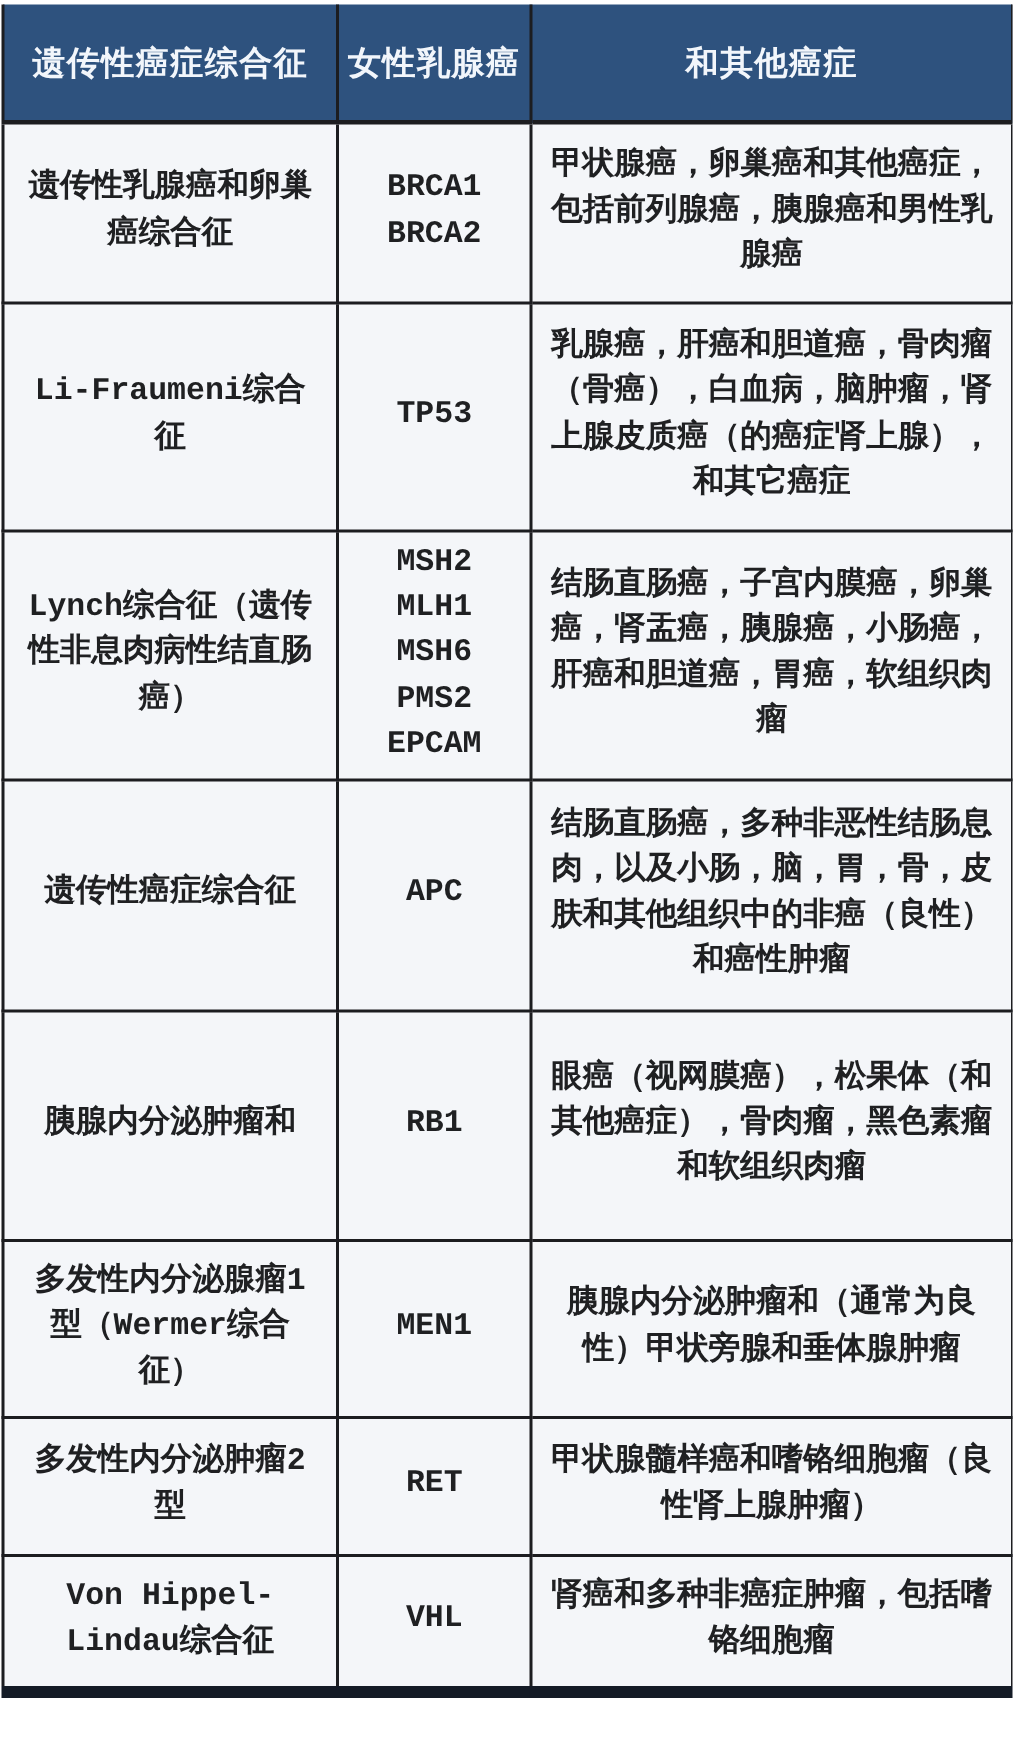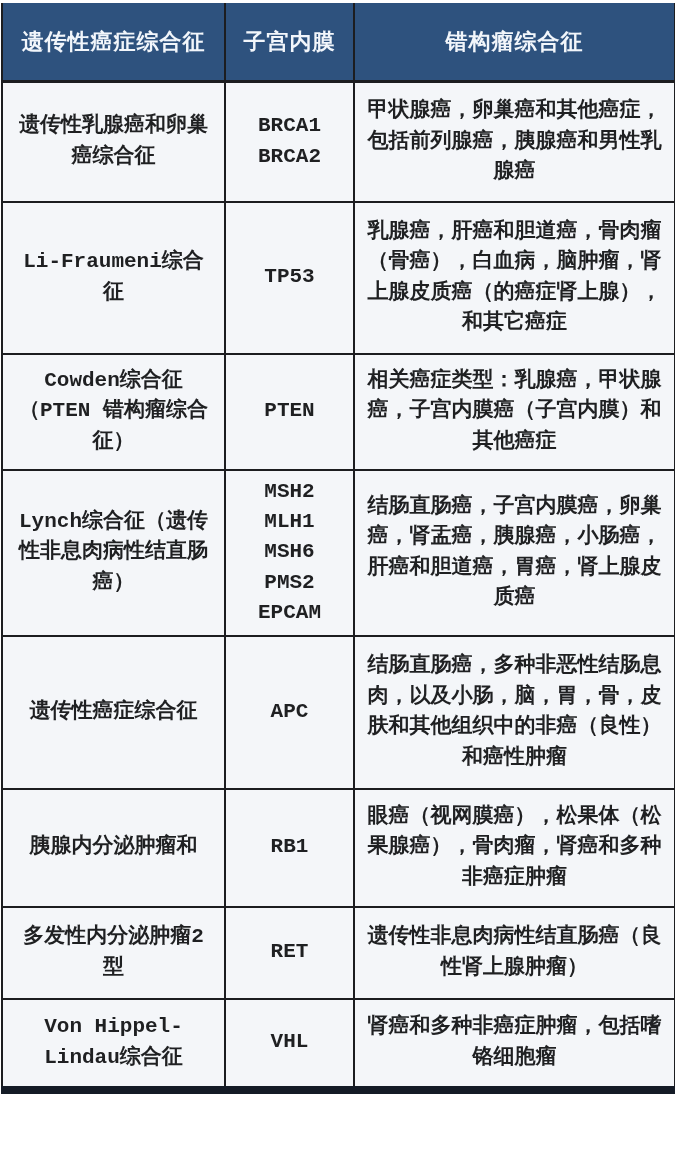--- a/index.html
+++ b/index.html
@@ -68,78 +68,78 @@
 <div class="page">
   <table class="cancer-table">
     <colgroup>
       <col style="width:223px">
       <col style="width:129px">
       <col style="width:321px">
     </colgroup>
     <thead>
       <tr>
         <th>遗传性癌症综合征</th>
-        <th>子宫内膜</th>
-        <th>错构瘤综合征</th>
+        <th>女性乳腺癌</th>
+        <th>和其他癌症</th>
       </tr>
     </thead>
     <tbody id="table-body">
         <tr>
     <td class="syndrome">遗传性乳腺癌和卵巢癌综合征</td>
     <td class="genes">
             <span class="gene">BRCA1</span>
             <span class="gene">BRCA2</span>
           </td>
     <td class="cancers">甲状腺癌，卵巢癌和其他癌症，包括前列腺癌，胰腺癌和男性乳腺癌</td>
   </tr>
         <tr>
     <td class="syndrome">Li-Fraumeni综合征</td>
     <td class="genes">
             <span class="gene">TP53</span>
           </td>
     <td class="cancers">乳腺癌，肝癌和胆道癌，骨肉瘤（骨癌），白血病，脑肿瘤，肾上腺皮质癌（的癌症肾上腺），和其它癌症</td>
   </tr>
         <tr>
-    <td class="syndrome">Cowden综合征（PTEN 错构瘤综合征）</td>
-    <td class="genes">
-            <span class="gene">PTEN</span>
-          </td>
-    <td class="cancers">相关癌症类型：乳腺癌，甲状腺癌，子宫内膜癌（子宫内膜）和其他癌症</td>
-  </tr>
-        <tr>
     <td class="syndrome">Lynch综合征（遗传性非息肉病性结直肠癌）</td>
     <td class="genes">
             <span class="gene">MSH2</span>
             <span class="gene">MLH1</span>
             <span class="gene">MSH6</span>
             <span class="gene">PMS2</span>
             <span class="gene">EPCAM</span>
           </td>
-    <td class="cancers">结肠直肠癌，子宫内膜癌，卵巢癌，肾盂癌，胰腺癌，小肠癌，肝癌和胆道癌，胃癌，肾上腺皮质癌</td>
+    <td class="cancers">结肠直肠癌，子宫内膜癌，卵巢癌，肾盂癌，胰腺癌，小肠癌，肝癌和胆道癌，胃癌，软组织肉瘤</td>
   </tr>
         <tr>
     <td class="syndrome">遗传性癌症综合征</td>
     <td class="genes">
             <span class="gene">APC</span>
           </td>
     <td class="cancers">结肠直肠癌，多种非恶性结肠息肉，以及小肠，脑，胃，骨，皮肤和其他组织中的非癌（良性）和癌性肿瘤</td>
   </tr>
         <tr>
     <td class="syndrome">胰腺内分泌肿瘤和</td>
     <td class="genes">
             <span class="gene">RB1</span>
           </td>
-    <td class="cancers">眼癌（视网膜癌），松果体（松果腺癌），骨肉瘤，肾癌和多种非癌症肿瘤</td>
+    <td class="cancers">眼癌（视网膜癌），松果体（和其他癌症），骨肉瘤，黑色素瘤和软组织肉瘤</td>
+  </tr>
+        <tr>
+    <td class="syndrome">多发性内分泌腺瘤1型（Wermer综合征）</td>
+    <td class="genes">
+            <span class="gene">MEN1</span>
+          </td>
+    <td class="cancers">胰腺内分泌肿瘤和（通常为良性）甲状旁腺和垂体腺肿瘤</td>
   </tr>
         <tr>
     <td class="syndrome">多发性内分泌肿瘤2型</td>
     <td class="genes">
             <span class="gene">RET</span>
           </td>
-    <td class="cancers">遗传性非息肉病性结直肠癌（良性肾上腺肿瘤）</td>
+    <td class="cancers">甲状腺髓样癌和嗜铬细胞瘤（良性肾上腺肿瘤）</td>
   </tr>
         <tr>
     <td class="syndrome">Von Hippel-Lindau综合征</td>
     <td class="genes">
             <span class="gene">VHL</span>
           </td>
     <td class="cancers">肾癌和多种非癌症肿瘤，包括嗜铬细胞瘤</td>
   </tr>
       </tbody>
   </table>

